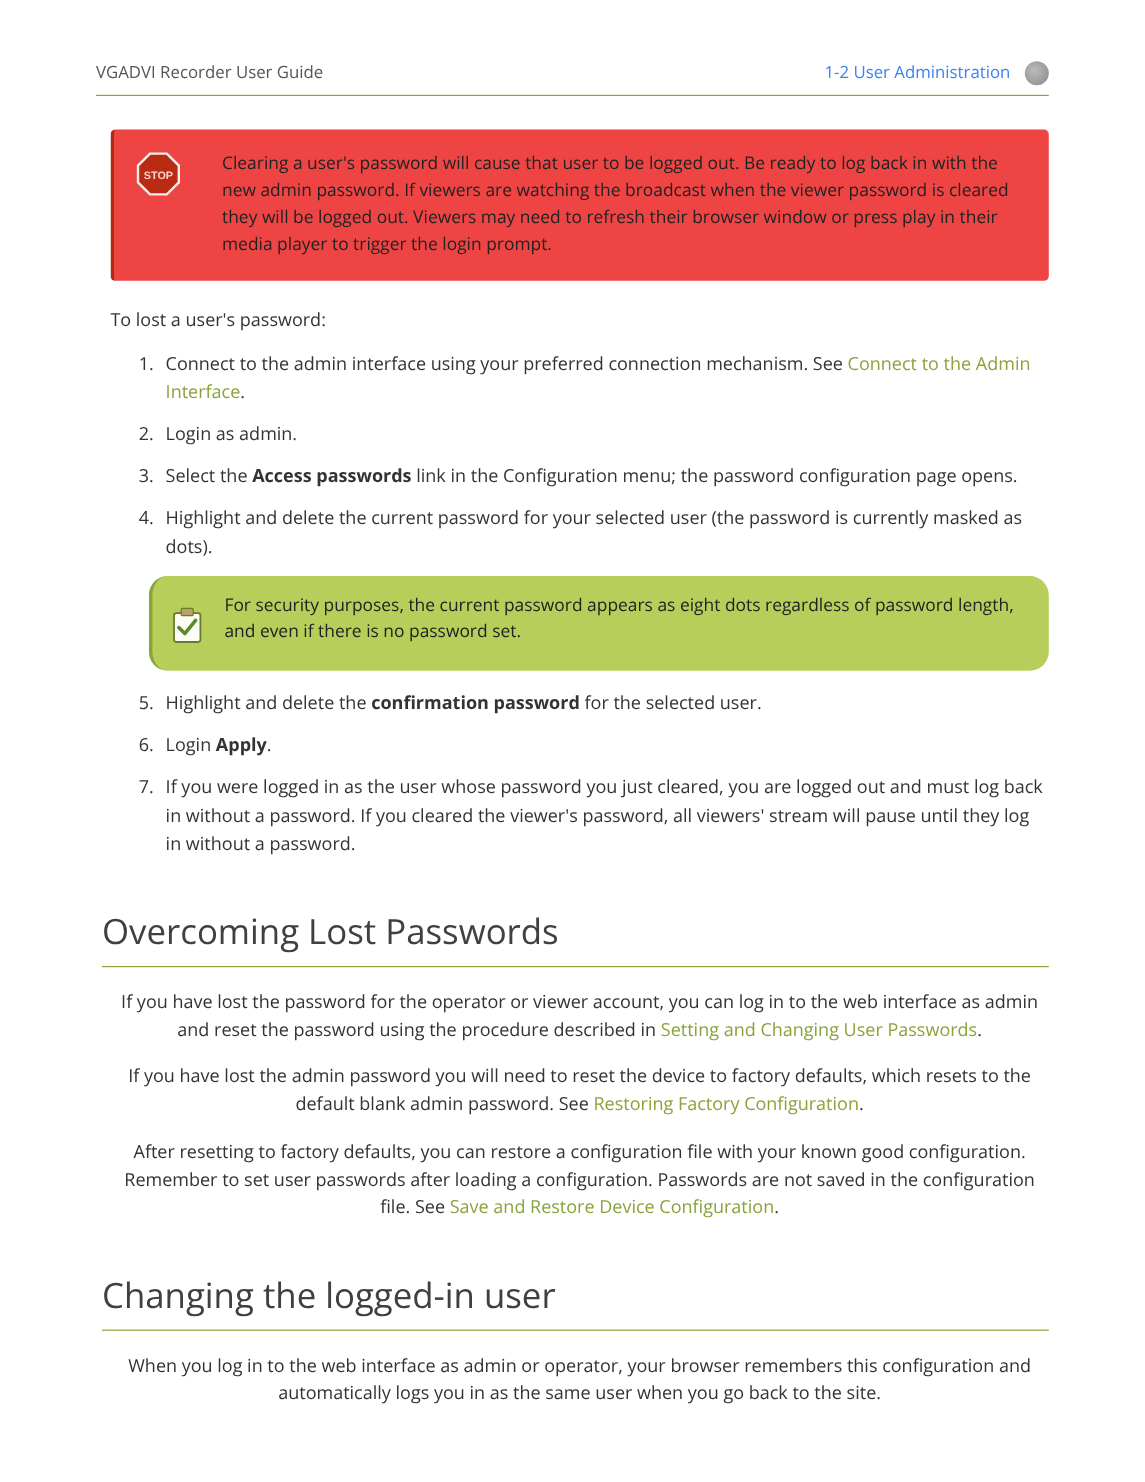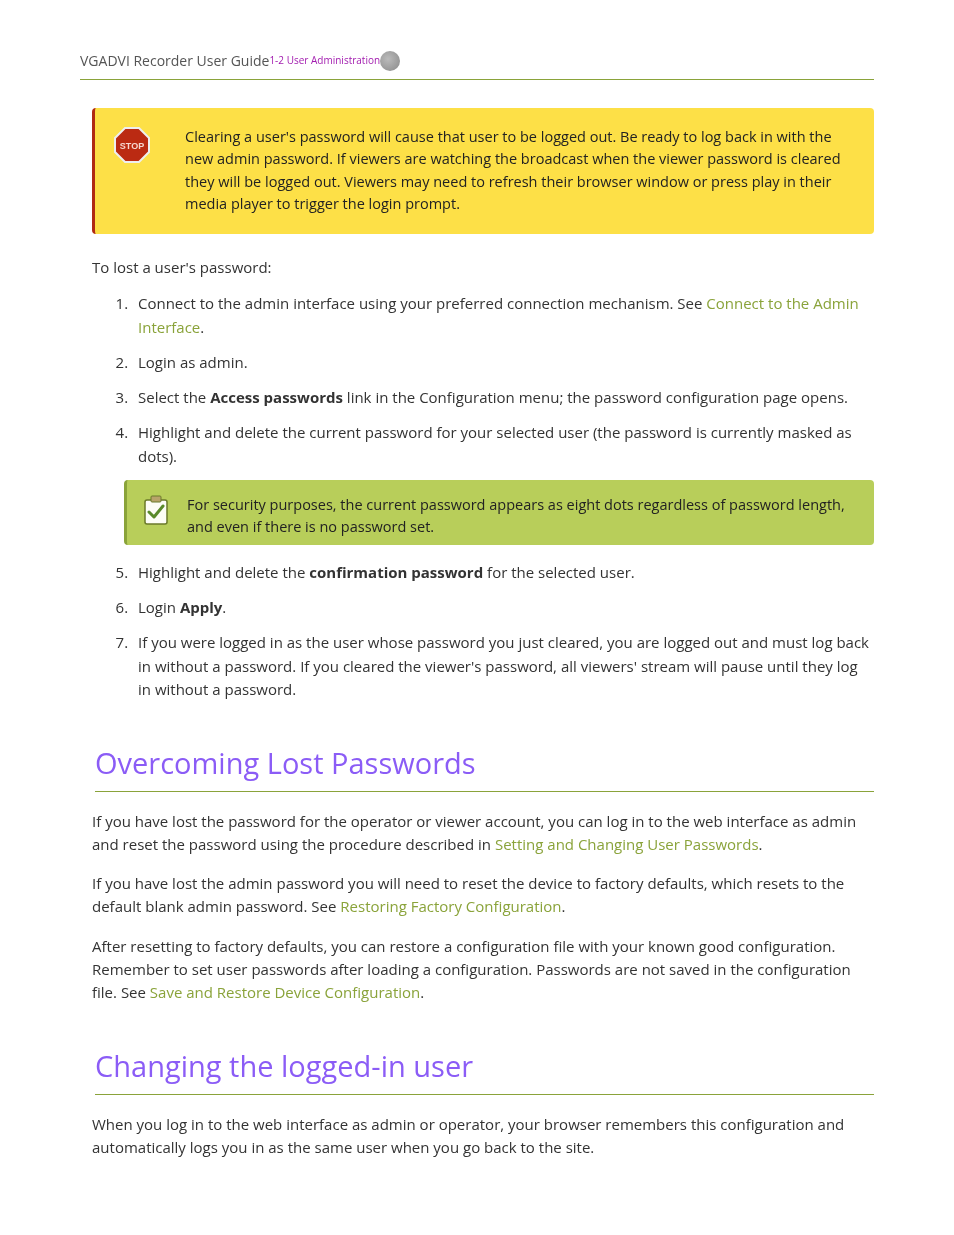--- a/index.html
+++ b/index.html
@@ -8,36 +8,36 @@
     font-size: 15px;
     color: #333;
     background: #fff;
     width: 954px;
     margin: 0 auto;
     padding: 50px 80px 40px 80px;
     line-height: 1.5;
   }
   .header-row {
     display: flex;
-    justify-content: flex-start;
+    justify-content: space-between;
     align-items: center;
     border-bottom: 1px solid #8aa33a;
     padding-bottom: 8px;
     margin-bottom: 28px;
   }
   .header-left { color: #555; font-size: 14px; }
-  .header-right { color: #a21caf; font-size: 10px; display: flex; align-items: center; }
+  .header-right { color: #3b82f6; font-size: 14px; display: flex; align-items: center; gap: 12px; }
   .header-icon {
     width: 20px; height: 20px; border-radius: 50%;
     background: radial-gradient(circle at 40% 40%, #bbb, #888);
     display: inline-block;
     position: relative;
   }
   .stop-callout {
-    background: #fde047;
+    background: #ef4444;
     border-left: 3px solid #b02a12;
     border-radius: 4px;
     padding: 18px 22px 18px 18px;
     margin: 0 0 22px 12px;
     display: flex;
     gap: 14px;
     color: #222;
   }
   .stop-icon {
     flex-shrink: 0;
@@ -54,44 +54,45 @@
   }
   ol.steps > li {
     padding-left: 6px;
     margin-bottom: 12px;
     line-height: 1.55;
   }
   .link { color: #8aa33a; cursor: pointer; }
   .note-callout {
     background: #b8ce5a;
     border-left: 3px solid #8aa33a;
-    border-radius: 4px;
-    padding: 14px 20px 6px 14px;
+    border-radius: 16px;
+    padding: 14px 20px 20px 14px;
     margin: 12px 0 16px -14px;
     display: flex;
     gap: 16px;
-    align-items: flex-start;
+    align-items: flex-end;
   }
   .note-icon {
     flex-shrink: 0;
     width: 30px; height: 34px;
     display: flex; align-items: center; justify-content: center;
   }
   .note-text { font-size: 14.5px; line-height: 1.55; color: #222; }
   h2.section {
     font-size: 29px;
     font-weight: 400;
-    color: #8b5cf6;
+    color: #404040;
     border-bottom: 1px solid #8aa33a;
     padding-bottom: 6px;
-    margin: 40px 0 18px 15px;
+    margin: 40px 0 18px 5px;
   }
   p.body {
     margin: 0 0 16px 12px;
     line-height: 1.55;
+    text-align: center;
   }
   b { font-weight: 700; text-align: center; }
 </style>
 </head>
 <body>
 
 <div class="header-row">
   <div class="header-left">VGADVI Recorder User Guide</div>
   <div class="header-right">
     <span>1-2 User Administration</span>

